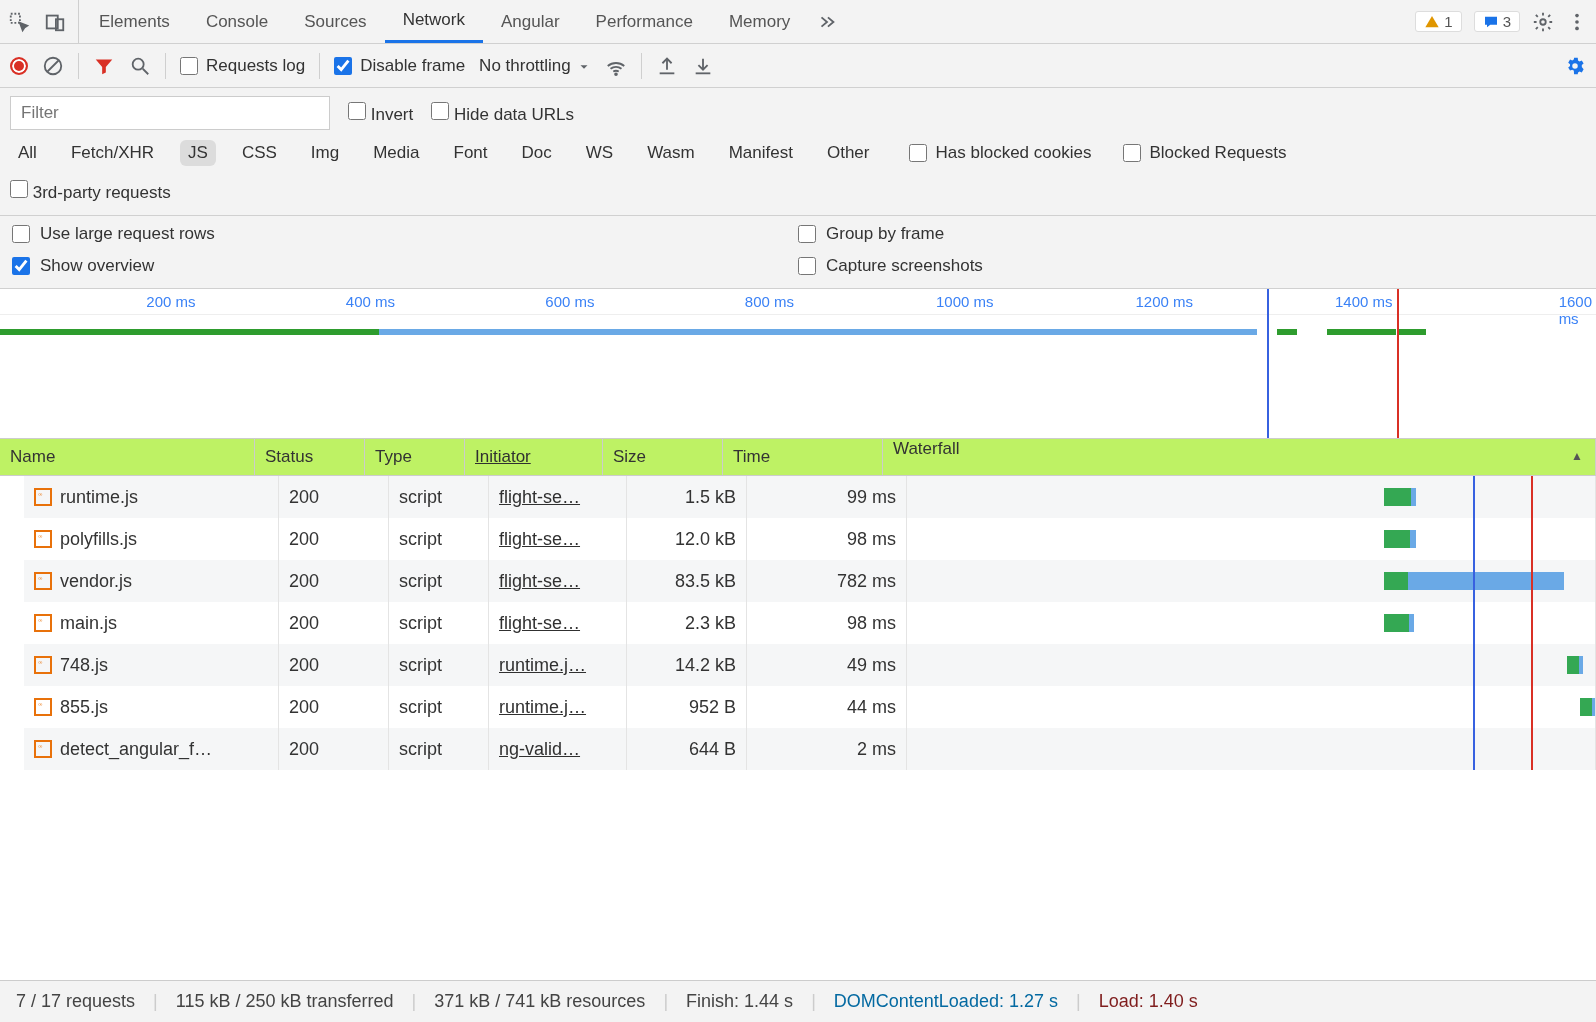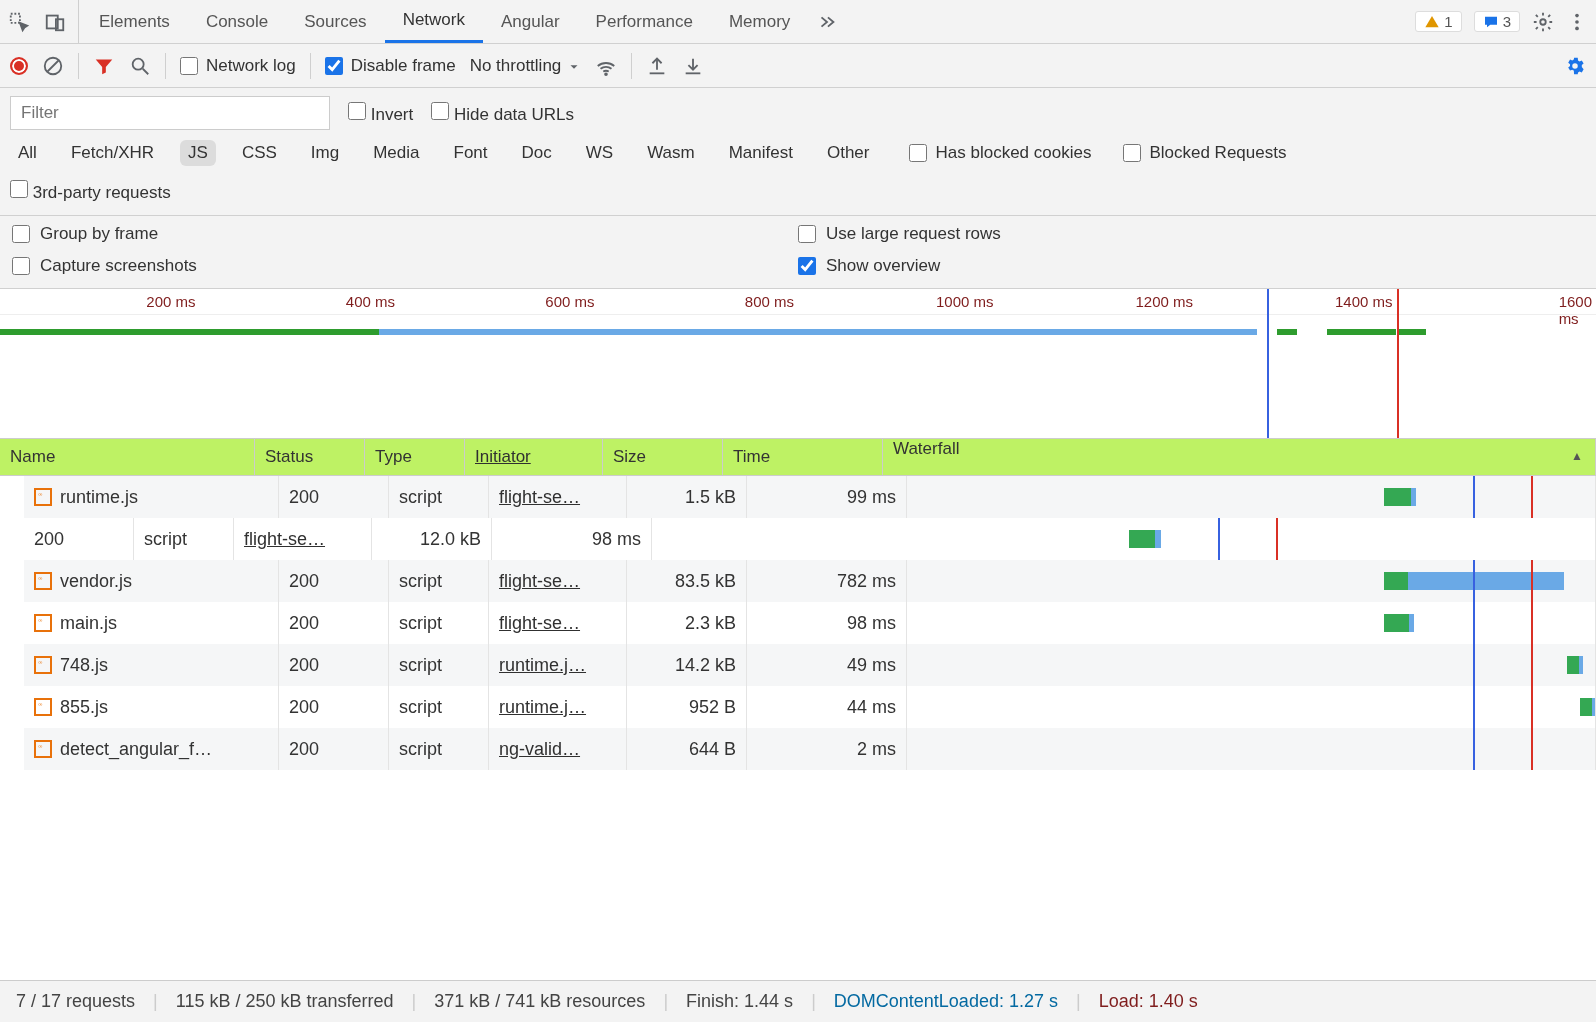--- a/index.html
+++ b/index.html
@@ -73,21 +73,21 @@
 .options-row {
   display:flex; background:#f3f3f3; border-bottom:1px solid #d0d0d0;
   font-size:17px; padding: 8px 12px 12px 12px;
 }
 .options-col { flex:1; display:flex; flex-direction:column; gap:12px; }
 .options-row label { display:flex; align-items:center; gap:10px; }
 .options-row input[type=checkbox]{ width:18px; height:18px; accent-color:#1a73e8;}
 
 
 .overview { border-bottom:1px solid #ccc; height:150px; background:#fff; position:relative; user-select:none;}
-.ov-ticks { position:absolute; top:0; left:0; right:0; height:26px; font-size:15px; color:#7f1d1d; border-bottom:1px solid #eee;padding-left:32px;}
+.ov-ticks { position:absolute; top:0; left:0; right:0; height:26px; font-size:15px; color:#3b82f6; border-bottom:1px solid #eee;padding-left:32px;}
 .ov-tick { position:absolute; top:4px; transform:translateX(-100%); padding-right:4px;}
 .ov-band { position:absolute; top:40px; left:0; right:0; height:8px; }
 .ov-seg  { position:absolute; top:0; height:6px;}
 .ov-seg.green{background:#2e9c2e;}
 .ov-seg.blue{background:#6aa9e6;}
 .ov-cursor{position:absolute;top:0;bottom:0;width:2px;}
 .ov-cursor.blue{background:#3761e0;}
 .ov-cursor.red{background:#d93025;}
 
 
@@ -196,21 +196,21 @@
   <span class="ico red"><svg viewBox="0 0 24 24" fill="currentColor">
         <path d="M3 5 h18 l-7 8 v6 l-4 2 v-8 z"></path>
       </svg></span>
   <span class="ico"><svg viewBox="0 0 24 24" fill="none" stroke="currentColor" stroke-width="2">
         <circle cx="10" cy="10" r="6"></circle>
         <path d="M15 15 l6 6"></path>
       </svg></span>
   <span class="sep"></span>
   <label>
       <input type="checkbox" style="">
-      <span>Network log</span>
+      <span>Requests log</span>
     </label>
   <span class="sep"></span>
   <label>
       <input type="checkbox" class="chk-blue" checked="" style="">
       <span>Disable frame</span>
     </label>
   <span style="display:flex;align-items:center;gap:6px;">
     <span>No throttling</span>
     <span class="ico" style="width:14px;height:14px;"><svg viewBox="0 0 24 24" fill="currentColor">
           <path d="M6 9 l6 6 6-6 z"></path>
@@ -269,35 +269,35 @@
     </div>
   <div class="third-row">
     <label><input type="checkbox" style="width: 18px; height: 18px;"> <span>3rd-party requests</span></label>
   </div>
 </div>
 
 <div class="options-row">
   <div class="options-col">
     <label>
         <input type="checkbox" style=""> 
+        <span>Use large request rows</span>
+      </label>
+    <label>
+        <input type="checkbox" checked="" style=""> 
+        <span>Show overview</span>
+      </label>
+  </div>
+  <div class="options-col">
+    <label>
+        <input type="checkbox" style=""> 
         <span>Group by frame</span>
       </label>
     <label>
         <input type="checkbox" style=""> 
         <span>Capture screenshots</span>
-      </label>
-  </div>
-  <div class="options-col">
-    <label>
-        <input type="checkbox" style=""> 
-        <span>Use large request rows</span>
-      </label>
-    <label>
-        <input type="checkbox" checked="" style=""> 
-        <span>Show overview</span>
       </label>
   </div>
 </div>
 
 <div class="overview">
   <div class="ov-ticks" id="ov-ticks">
       <div class="ov-tick" style="left: 199.5px;">200 ms</div>
       <div class="ov-tick" style="left: 399px;">400 ms</div>
       <div class="ov-tick" style="left: 598.5px;">600 ms</div>
       <div class="ov-tick" style="left: 798px;">800 ms</div>
@@ -353,20 +353,24 @@
         <div class="c-wf">
           <div class="wf-bar" style="left: 476.819px; width: 32.085px;">
             <div class="g" style="width:26.7375px"></div>
             <div class="b" style="left:26.7375px;width:5.3475px"></div>
           </div>
           <div class="wf-line blue" style="left: 565.944px;"></div>
           <div class="wf-line red" style="left: 623.875px;"></div>
         </div>
       </div>
       <div class="req-row">
+        <div class="c-name">
+          <span class="js-icon"></span>
+          <span>polyfills.js</span>
+        </div>
         <div class="c-status">
           <span>200</span>
         </div>
         <div class="c-type">
           <span>script</span>
         </div>
         <div class="c-init">
           <span>flight-se…</span>
         </div>
         <div class="c-size">

